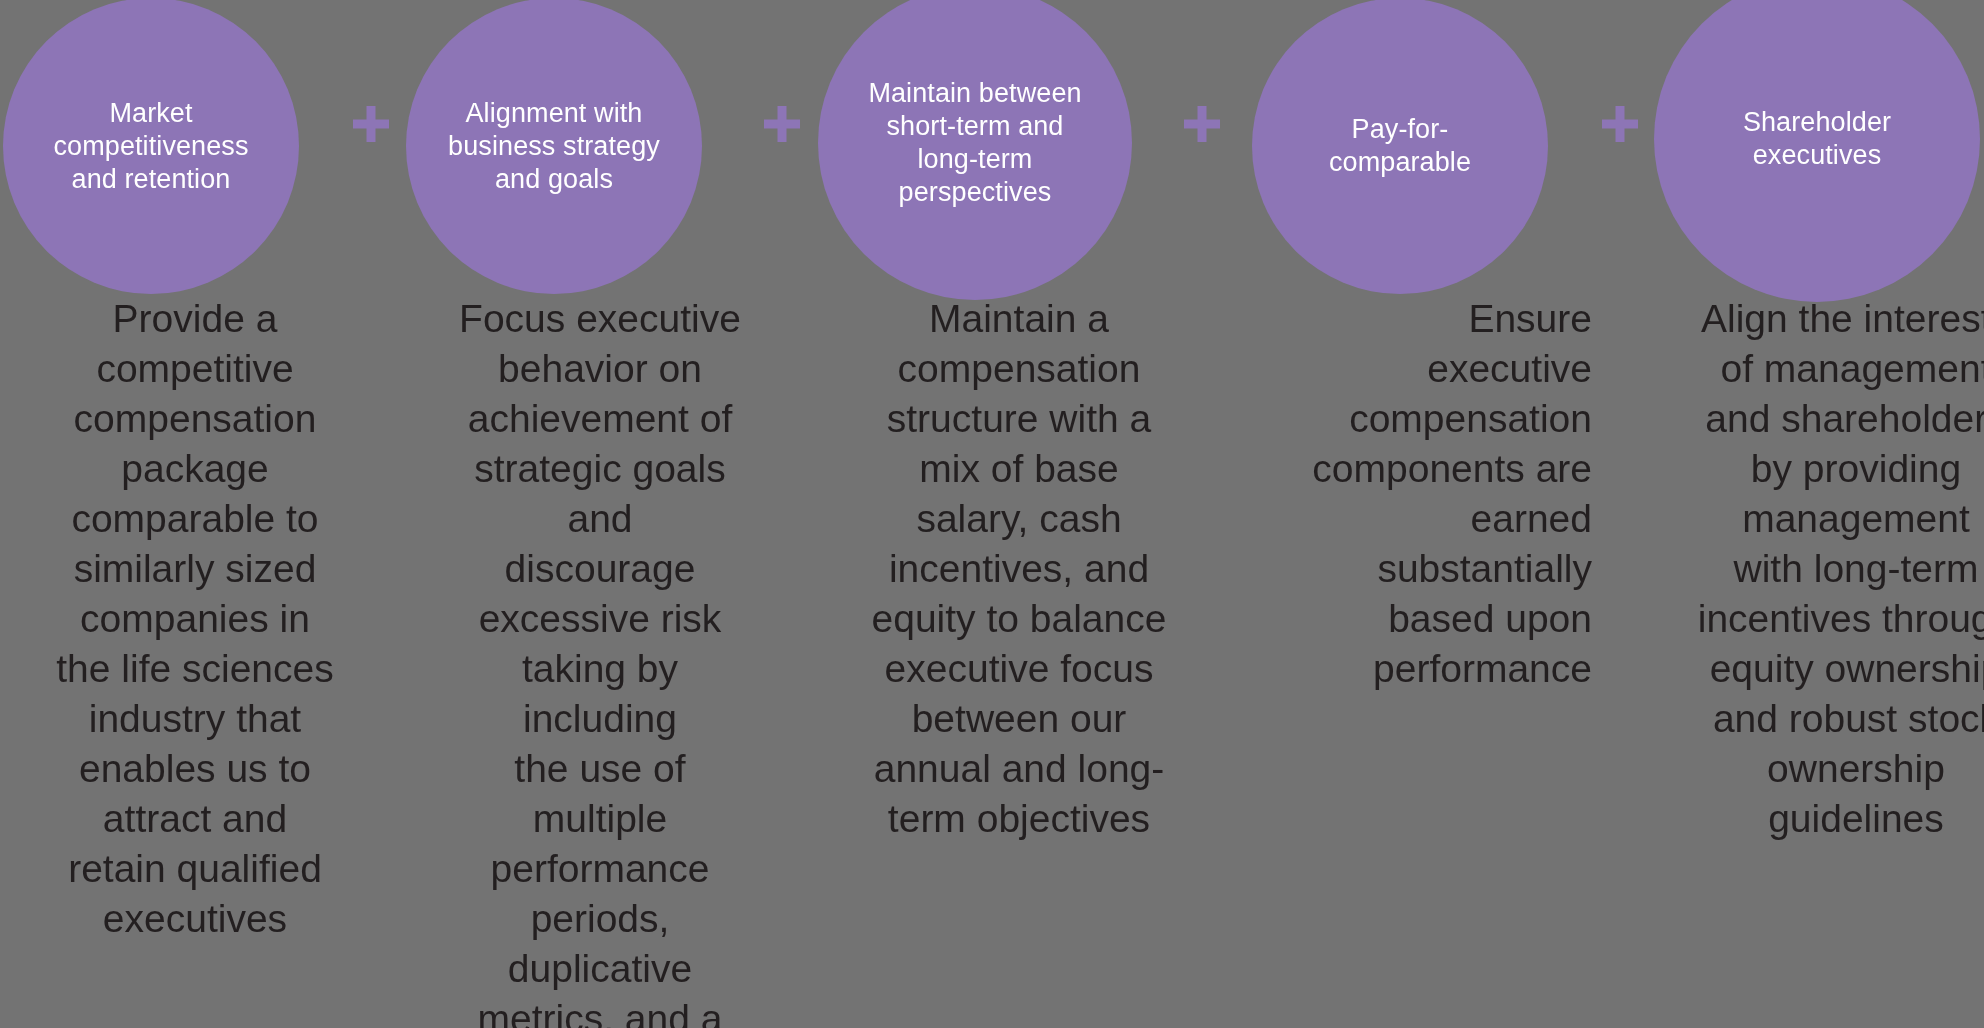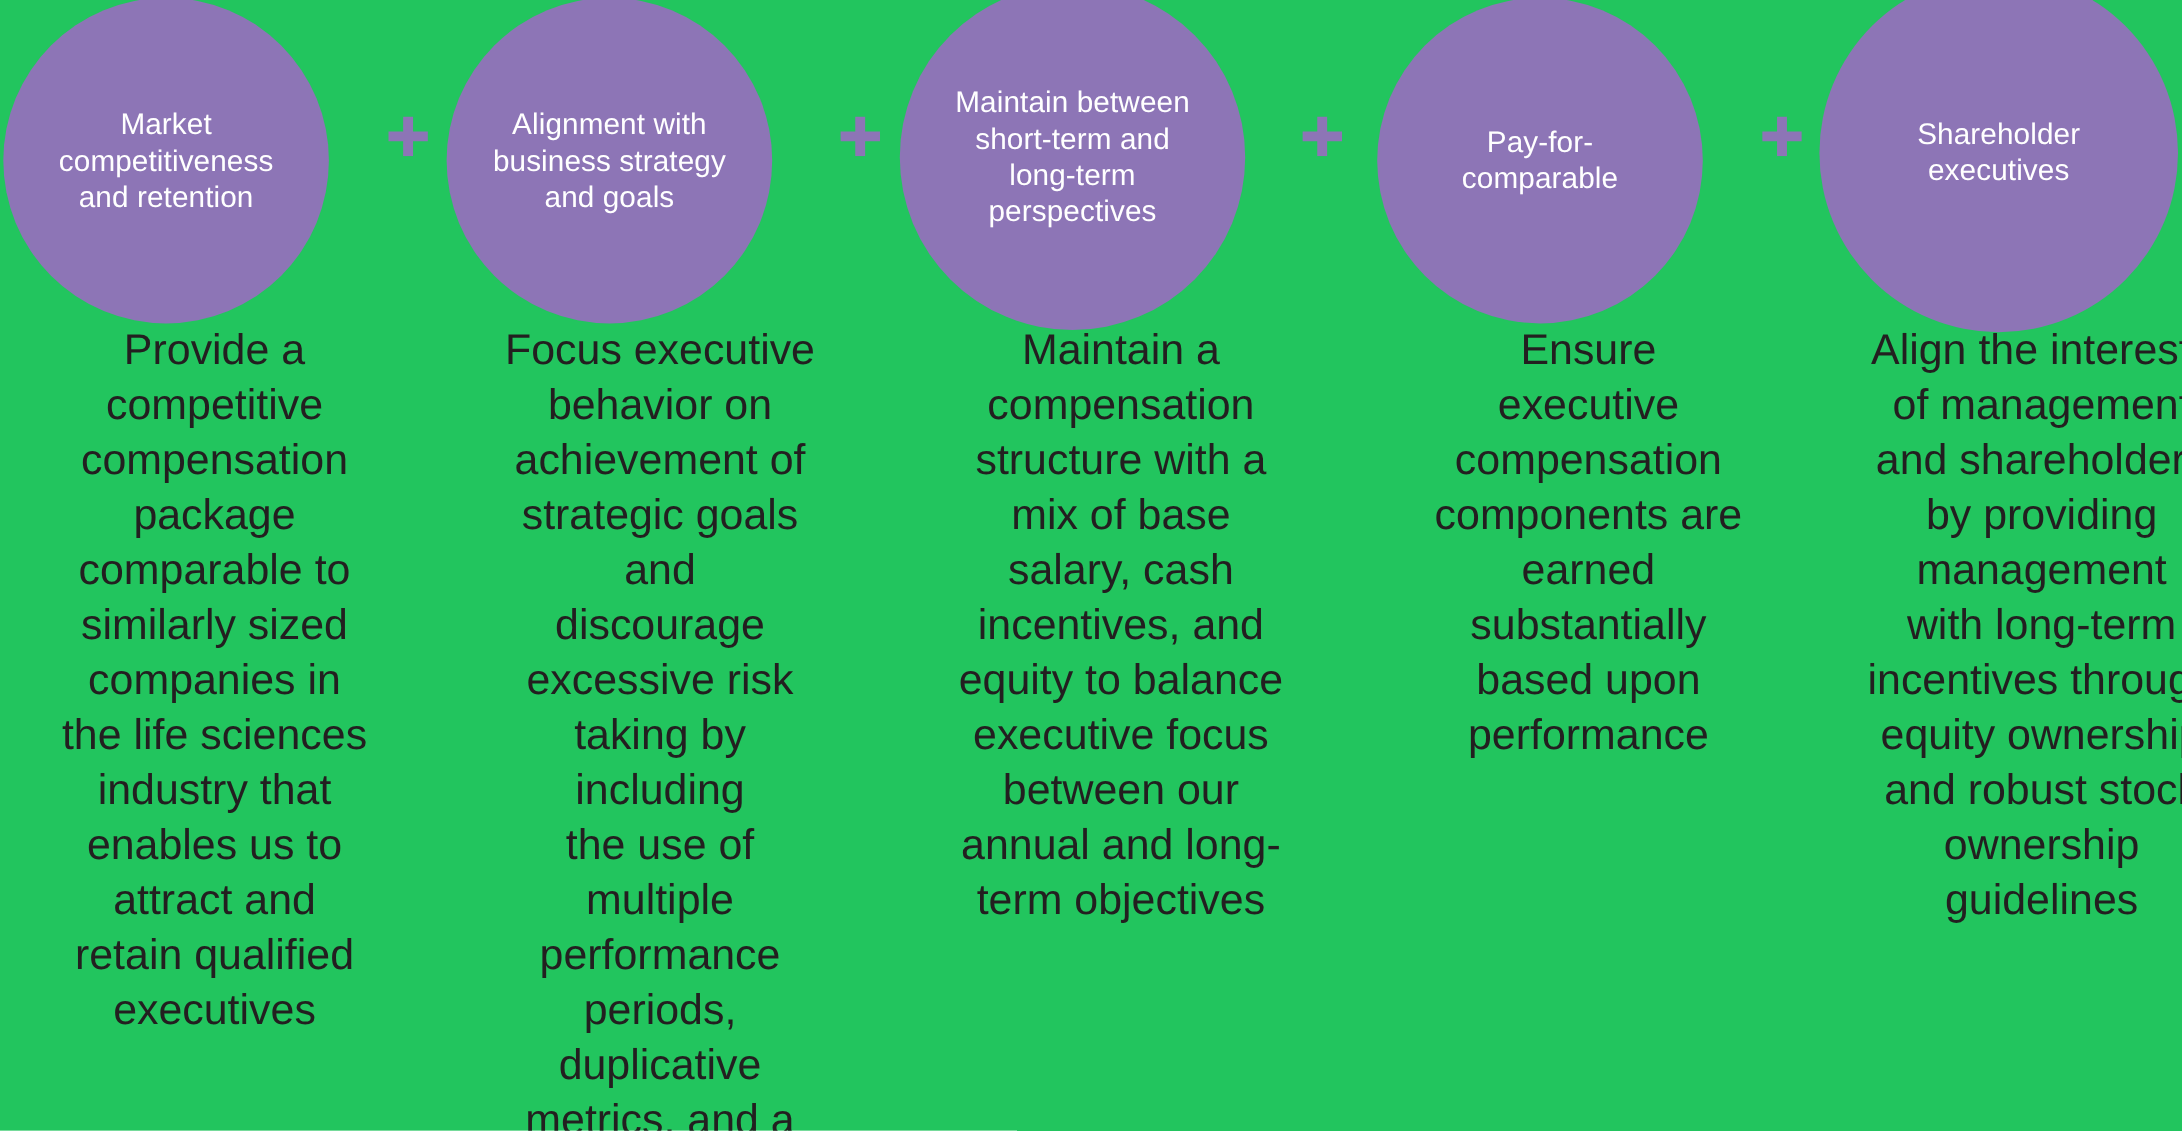--- a/index.html
+++ b/index.html
@@ -12,21 +12,21 @@
     width: 1984px;
     height: 1028px;
     overflow: hidden;
     font-family: "Liberation Sans", sans-serif;
     color: #231f20;
   }
   .canvas {
     position: relative;
     width: 1984px;
     height: 1028px;
-    background: #22c55e;
+    background: #737373;
   }
 
   
   .circle-row {
     position: absolute;
     left: 0;
     top: 0;
     width: 1984px;
     height: 300px;
   }
@@ -188,21 +188,21 @@
 structure with a
 mix of base
 salary, cash
 incentives, and
 equity to balance
 executive focus
 between our
 annual and long-
 term objectives</div>
 
-    <div class="desc" style="left:1252px; width:296px;">Ensure
+    <div class="desc" style="left:1252px; width:296px;text-align:right;">Ensure
 executive
 compensation
 components are
 earned
 substantially
 based upon
 performance</div>
 
     <div class="desc" style="left:1640px; width:344px;">Align the interests
 of management

